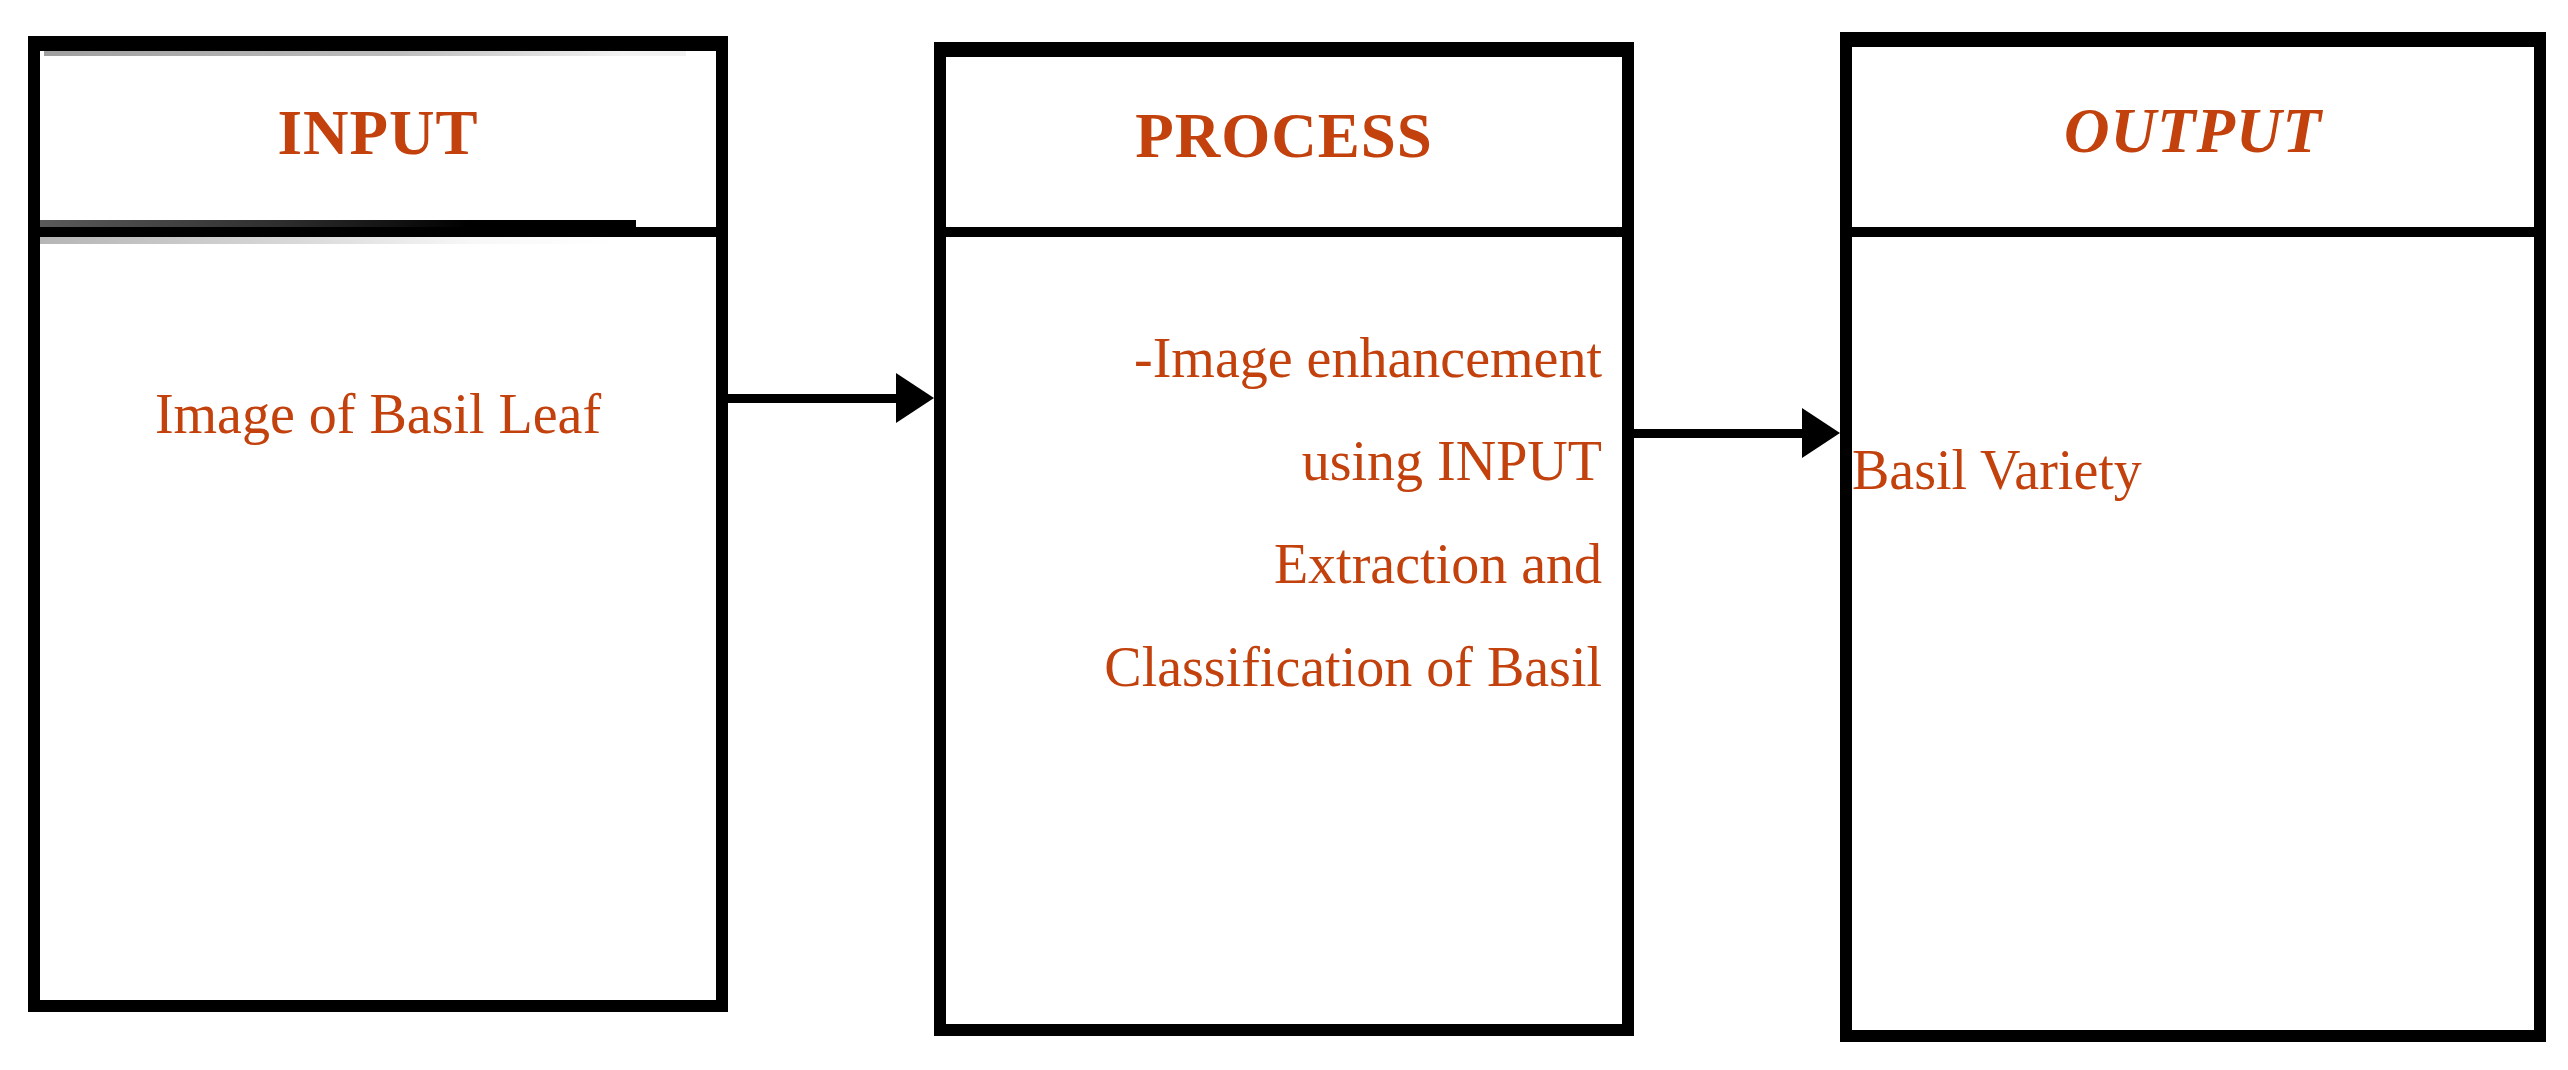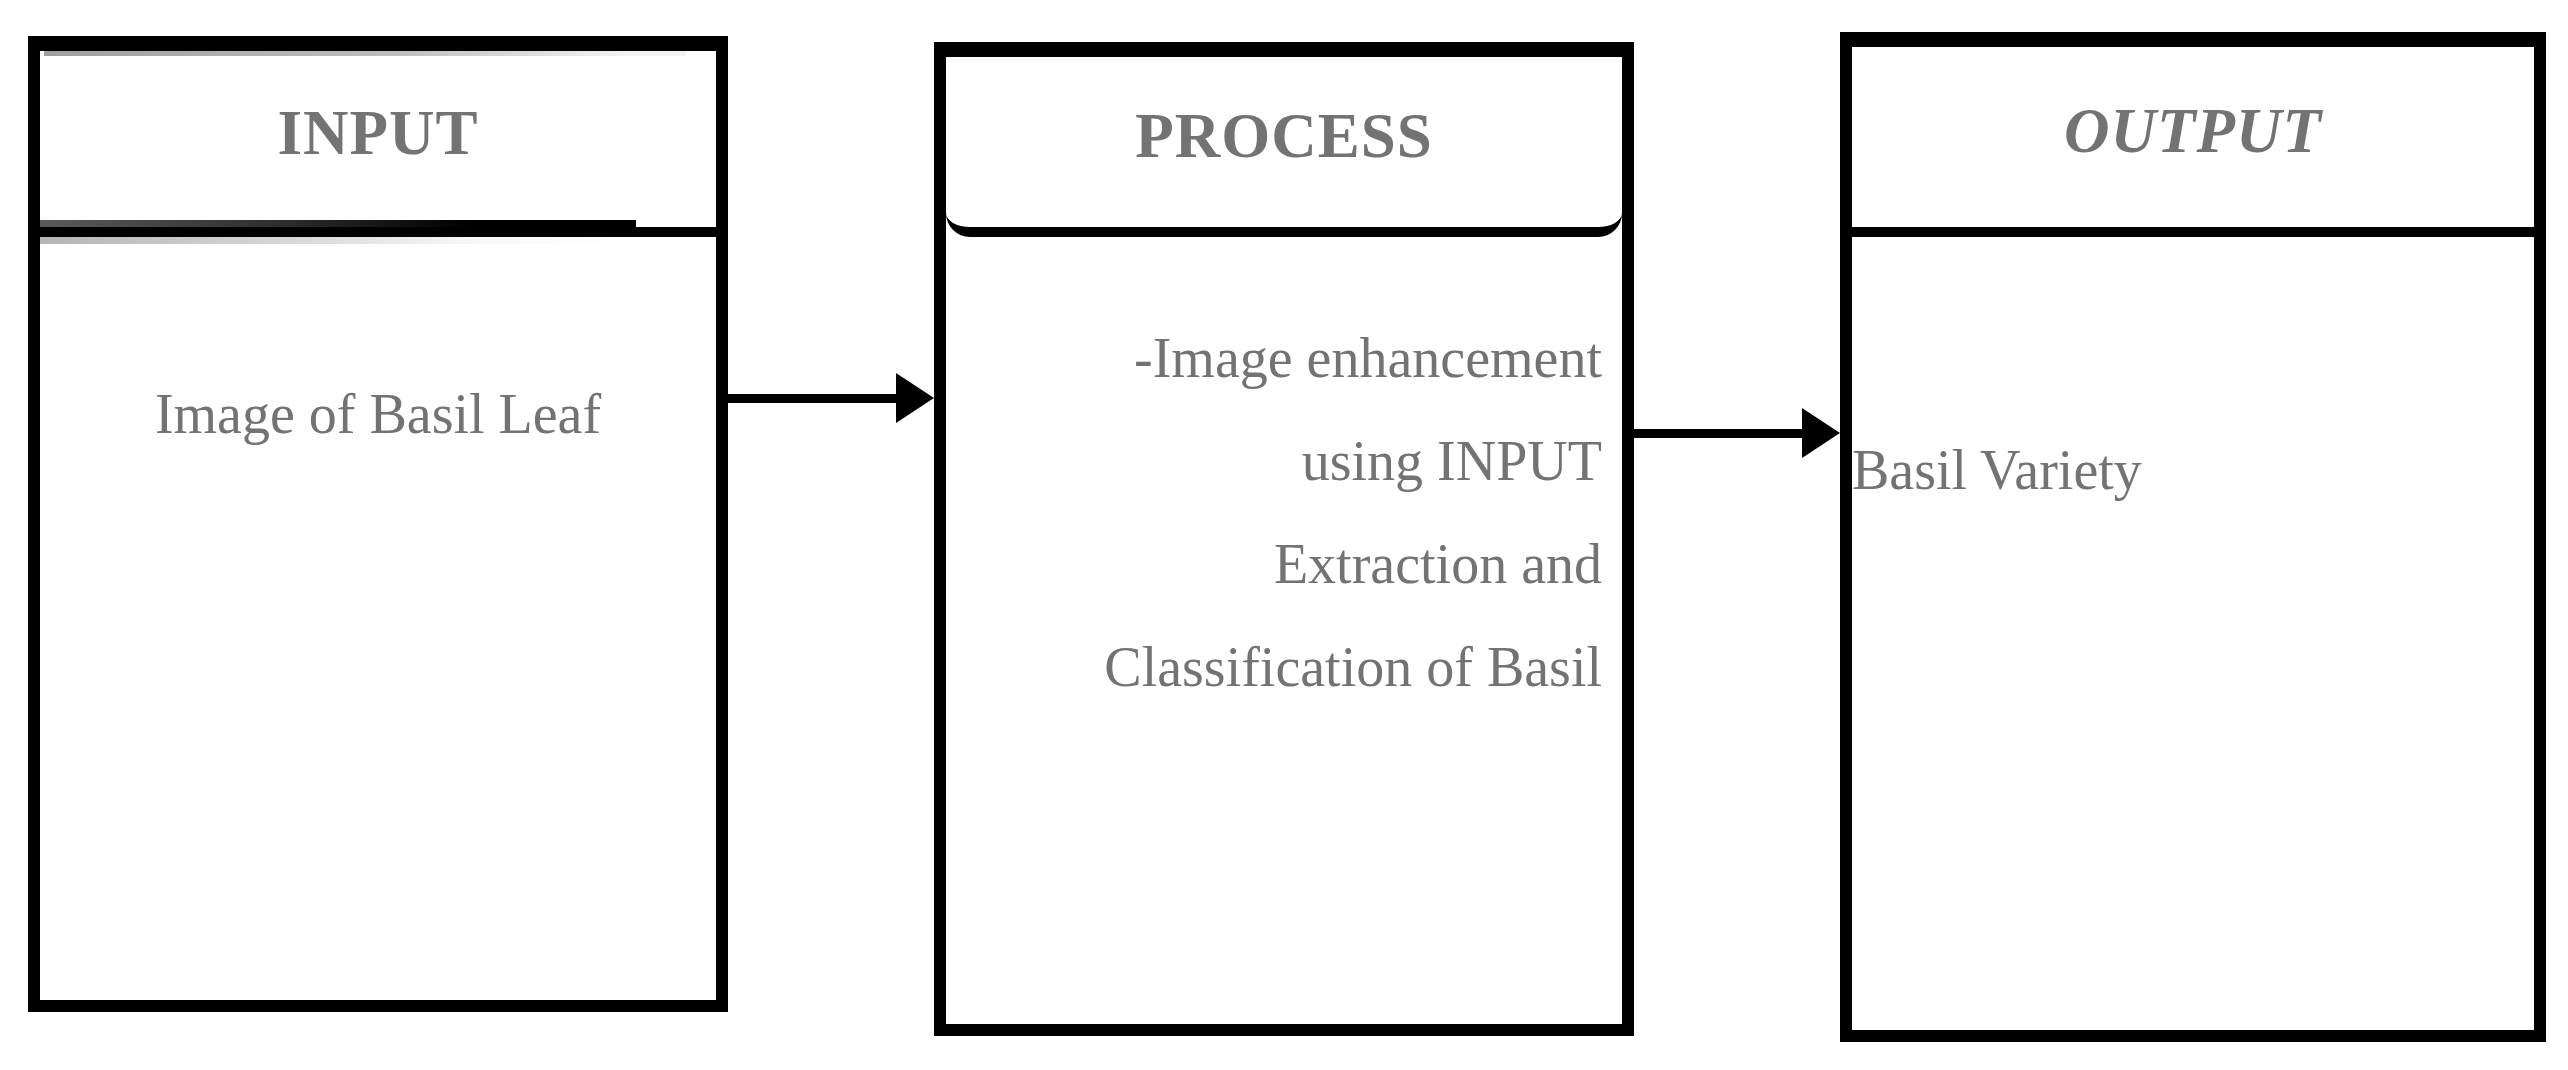--- a/index.html
+++ b/index.html
@@ -6,21 +6,21 @@
     margin: 0;
     padding: 0;
     background: #ffffff;
   }
   .canvas {
     position: relative;
     width: 2568px;
     height: 1070px;
     background: #ffffff;
     font-family: "Liberation Serif", "DejaVu Serif", serif;
-    color: #737373;
+    color: #c2410c;
     overflow: hidden;
   }
   .box {
     position: absolute;
     box-sizing: border-box;
     background: #ffffff;
     border: 12px solid #000000;
     border-top-width: 15px;
   }
   .box-input   { left: 28px;   top: 36px; width: 700px; height: 976px;  }
@@ -29,21 +29,21 @@
 
   .box-header {
     position: relative;
     box-sizing: content-box;
     border-bottom: 10px solid #000000;
     display: flex;
     align-items: center;
     justify-content: center;
   }
   .box-input   .box-header { height: 176px; }
-  .box-process .box-header { height: 170px; border-radius: 24px; }
+  .box-process .box-header { height: 170px; }
   .box-output  .box-header { height: 180px; font-style: italic; }
 
   .box-title {
     font-weight: bold;
     font-size: 63px;
     letter-spacing: 1px;
     line-height: 1;
     transform: translateY(-6px);
   }
 

